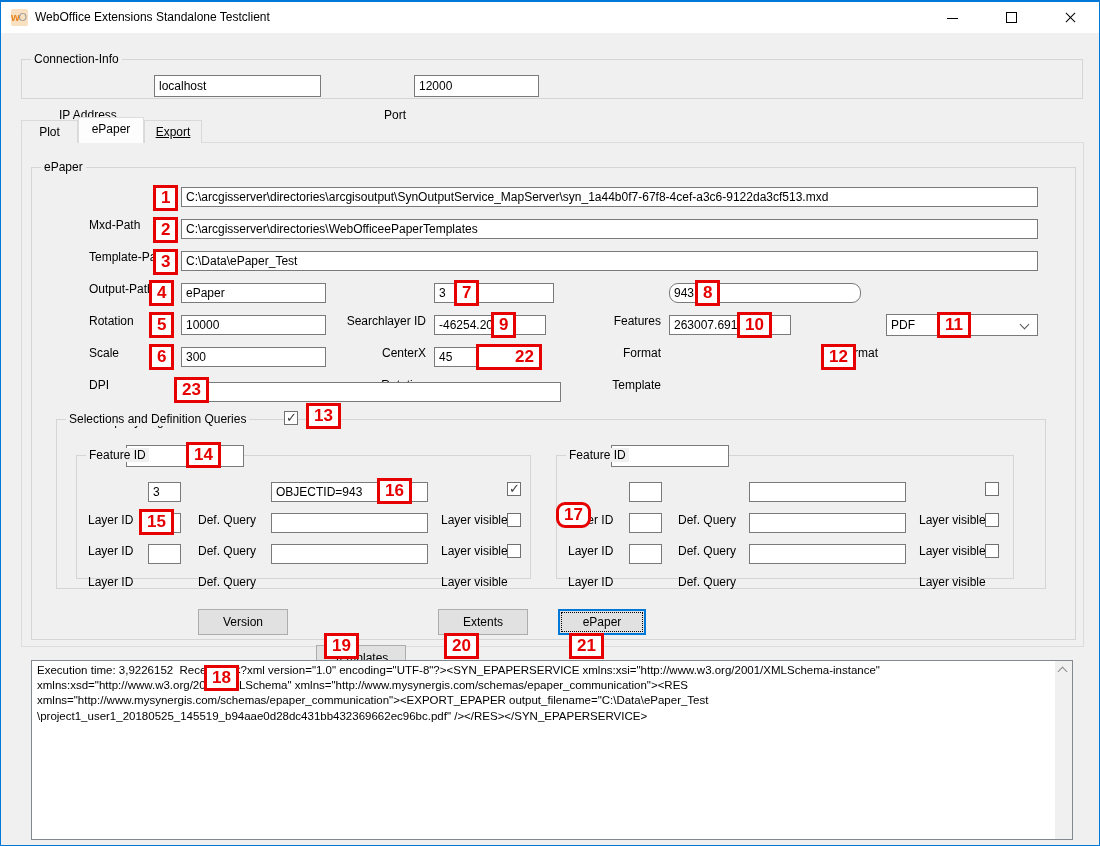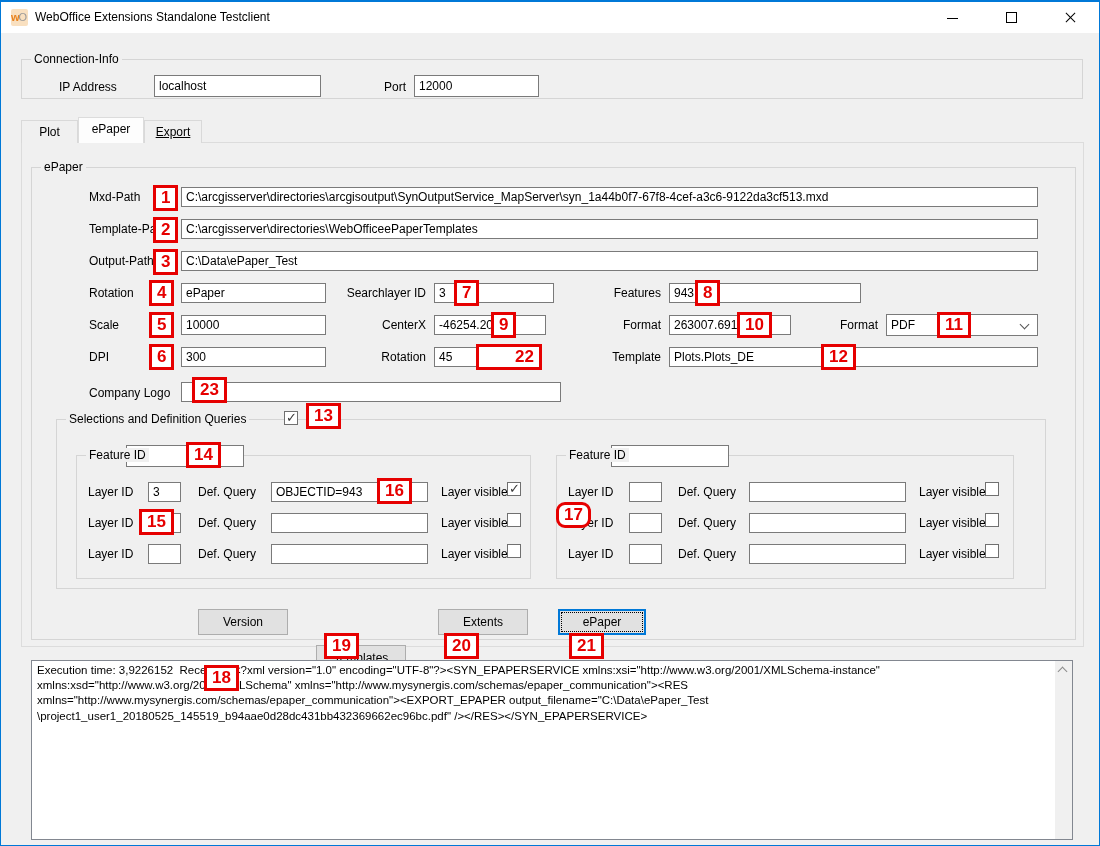--- a/index.html
+++ b/index.html
@@ -18,21 +18,21 @@
   }
   .app-icon b { color:#9a9a9a; font-weight:normal; }
   .title-text { position:absolute; left:34px; top:0; line-height:31px; font-size:12px; }
   .caption-btn { position:absolute; top:0; width:59px; height:31px; background:#fff; cursor:default; }
   .caption-btn .bar { position:absolute; left:24px; top:16px; width:11px; height:1px; background:#000; }
   .caption-btn .boxg { position:absolute; left:24px; top:10px; width:11px; height:11px; border:1px solid #000; }
   .caption-btn .x1,.caption-btn .x2 { position:absolute; left:23px; top:15px; width:13px; height:1px; background:#000; }
   .caption-btn .x1 { transform:rotate(45deg); }
   .caption-btn .x2 { transform:rotate(-45deg); }
   
-  .lbl { position:absolute; font-size:12px; white-space:nowrap; }
+  .lbl { position:absolute; font-size:12px; white-space:nowrap;margin-top:28px; }
   .lbl.r { text-align:right; }
   .tb {
     position:absolute; border:1px solid #7a7a7a; background:#fff; height:20px;
     font:12px "Liberation Sans",sans-serif; padding:1px 4px; color:#000;
   }
   .box { position:absolute; border:1px solid #d5d5d5; }
   .legend { position:absolute; background:#f0f0f0; padding:0 3px; font-size:12px; white-space:nowrap; z-index:2; }
   .chk { position:absolute; width:14px; height:14px; border:1px solid #707070; background:#fff; }
   .chk.checked::after { content:"✓"; position:absolute; left:1px; top:-2px; font-size:13px; color:#3a3a3a; }
   .btn {
@@ -110,40 +110,39 @@
   <input class="tb" style="left: 180px; top: 217px; width: 857px;" value="C:\arcgisserver\directories\WebOfficeePaperTemplates">
 
   <span class="lbl" style="left:88px; top:252px;">Output-Path</span>
   <input class="tb" style="left: 180px; top: 249px; width: 857px;" value="C:\Data\ePaper_Test">
 
   <span class="lbl" style="left:88px; top:284px;">Rotation</span>
   <input class="tb" style="left: 180px; top: 281px; width: 145px;" value="ePaper">
   <span class="lbl r" style="left:328px; top:284px; width:97px;">Searchlayer ID</span>
   <input class="tb" style="left: 433px; top: 281px; width: 120px;" value="3">
   <span class="lbl r" style="left:578px; top:284px; width:82px;">Features</span>
-  <input class="tb" style="left: 668px; top: 281px; width: 192px;" value="943">
+  <input class="tb" style="left: 668px; top: 281px; width: 192px; border-radius: 9px;" value="943">
 
   <span class="lbl" style="left:88px; top:316px;">Scale</span>
   <input class="tb" style="left: 180px; top: 313px; width: 145px;" value="10000">
   <span class="lbl r" style="left:328px; top:316px; width:97px;">CenterX</span>
   <input class="tb" style="left: 433px; top: 313px; width: 112px;" value="-46254.208">
   <span class="lbl r" style="left:578px; top:316px; width:82px;">Format</span>
   <input class="tb" style="left: 668px; top: 313px; width: 122px;" value="263007.691">
   <span class="lbl r" style="left:820px; top:316px; width:57px;">Format</span>
   <div class="combo" style="left:885px; top:312px; width:152px;">
     <span>PDF</span>
     <span class="chev"></span>
   </div>
 
   <span class="lbl" style="left:88px; top:348px;">DPI</span>
   <input class="tb" style="left: 180px; top: 345px; width: 145px;" value="300">
   <span class="lbl r" style="left:328px; top:348px; width:97px;">Rotation</span>
   <input class="tb" style="left: 433px; top: 345px; width: 100px;" value="45">
   <span class="lbl r" style="left:578px; top:348px; width:82px;">Template</span>
-  <input class="tb" style="left: 668px; top: 345px; width: 369px;" value="Plots.Plots_DE">
 
   <span class="lbl" style="left:88px; top:384px;">Company Logo</span>
   <input class="tb" style="left: 180px; top: 380px; width: 380px;" value="">
 
   <div class="box" style="left:55px; top:417px; width:990px; height:170px;"></div>
   <span class="legend" style="left:65px; top:410px;">Selections and Definition Queries</span>
   <span class="chk checked" style="left:283px; top:409px;"></span>
 
   <div class="box" style="left:75px; top:453px; width:455px; height:124px;"></div>
   <span class="legend" style="left:85px; top:446px;">Feature ID</span>
@@ -215,21 +214,21 @@
       <span class="badge" style="left: 148px; top: 278px;">4</span>
       <span class="badge" style="left: 148px; top: 310px;">5</span>
       <span class="badge" style="left: 148px; top: 342px;">6</span>
       <span class="badge" style="left: 453px; top: 278px;">7</span>
       <span class="badge" style="left: 694px; top: 278px;">8</span>
       <span class="badge" style="left: 490px; top: 310px;">9</span>
       <span class="badge" style="left: 736px; top: 310px;">10</span>
       <span class="badge" style="left: 936px; top: 310px;">11</span>
       <span class="badge" style="left: 475px; top: 342px; padding-left: 36px;">22</span>
       <span class="badge" style="left: 820px; top: 342px;">12</span>
-      <span class="badge" style="left: 173px; top: 375px; margin-left: 18px;">23</span>
+      <span class="badge" style="left: 173px; top: 375px;">23</span>
       <span class="badge" style="left: 305px; top: 401px;">13</span>
       <span class="badge" style="left: 185px; top: 440px;">14</span>
       <span class="badge" style="left: 376px; top: 476px;">16</span>
       <span class="badge" style="left: 555px; top: 500px; border-radius: 9px;">17</span>
       <span class="badge" style="left: 138px; top: 507px;">15</span>
       <span class="badge" style="left: 203px; top: 631px; margin-top: 32px;">18</span>
       <span class="badge" style="left: 323px; top: 631px;">19</span>
       <span class="badge" style="left: 443px; top: 631px;">20</span>
       <span class="badge" style="left: 568px; top: 631px;">21</span>
     </div>

